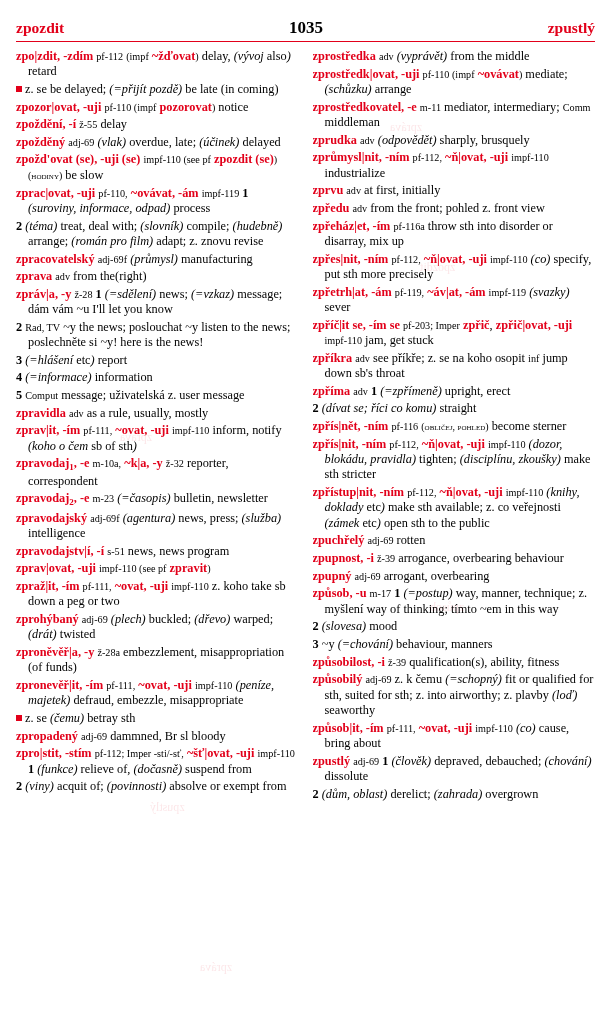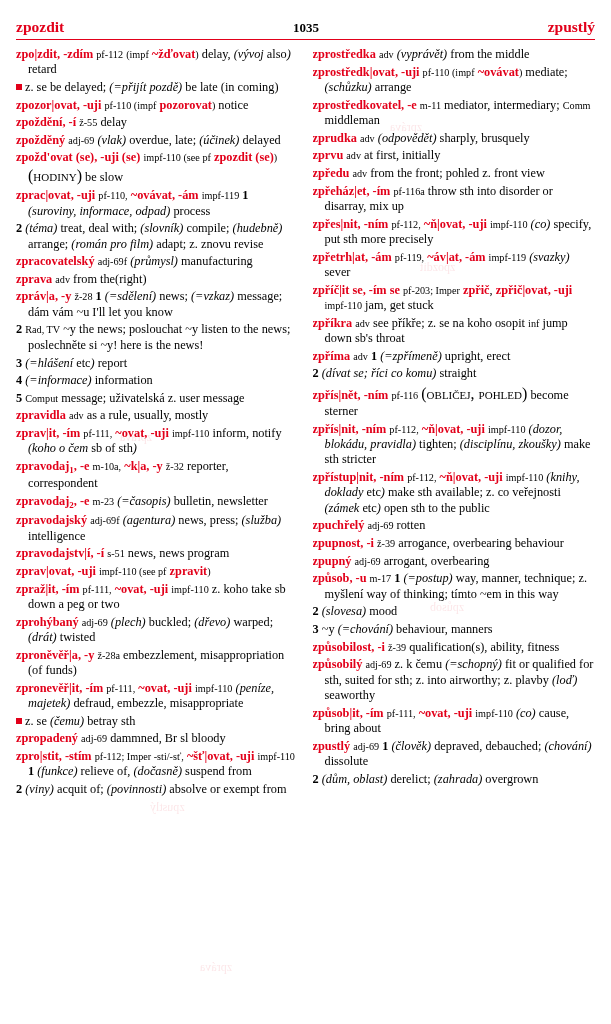--- a/index.html
+++ b/index.html
@@ -28,21 +28,21 @@
     justify-content: space-between;
     font-weight: bold;
     font-size: 15.5px;
     color: #e2001a;
     padding-bottom: 3px;
     border-bottom: 1.6px solid #e2001a;
     margin-bottom: 7px;
   }
   .header .folio {
     color: #000;
-    font-size: 13px;
+    font-size: 17px;
   }
   .columns {
     display: flex;
     gap: 14px;
     height: 958px;
   }
   .col {
     width: 283px;
     font-size: 12.3px;
     line-height: 1.255;
@@ -63,21 +63,21 @@
     font-weight: bold;
   }
   .b {
     font-weight: normal;
   }
   .it {
     font-style: italic;
   }
   .sc {
     font-variant: small-caps;
-    font-size: 16px;
+    font-size: 10px;
   }
   .gram {
     font-size: 10.2px;
   }
   .num {
     font-weight: bold;
   }
   .sq {
     display: inline-block;
     width: 6px;
@@ -152,20 +152,21 @@
       <div class="entry"><span class="hw">zpropadený</span> <span class="gram">adj-69</span> dammned, Br sl bloody</div>
       <div class="entry"><span class="hw">zpro</span><span class="redb">|</span><span class="hw">stit, -stím</span> <span class="gram">pf-112; Imper -sti/-sť,</span> <span class="redb">~šť</span><span class="redb">|</span><span class="redb">ovat, -uji</span> <span class="gram">impf-110</span> <span class="num">1</span> <span class="it">(funkce)</span> relieve of, <span class="it">(dočasně)</span> suspend from</div>
       <div class="entry"><span class="num">2</span> <span class="it">(viny)</span> acquit of; <span class="it">(povinnosti)</span> absolve or exempt from</div>
     </div>
 
     <div class="col">
       <div class="entry"><span class="hw">zprostředka</span> <span class="gram">adv</span> <span class="it">(vyprávět)</span> from the middle</div>
       <div class="entry"><span class="hw">zprostředk</span><span class="redb">|</span><span class="hw">ovat, -uji</span> <span class="gram">pf-110 (impf</span> <span class="redb">~ovávat</span><span class="gram">)</span> mediate; <span class="it">(schůzku)</span> arrange</div>
       <div class="entry"><span class="hw">zprostředkovatel, -e</span> <span class="gram">m-11</span> mediator, intermediary; <span class="gram">Comm</span> middleman</div>
       <div class="entry"><span class="hw">zprudka</span> <span class="gram">adv</span> <span class="it">(odpovědět)</span> sharply, brusquely</div>
+      <div class="entry"><span class="hw">zprůmysl</span><span class="redb">|</span><span class="hw">nit, -ním</span> <span class="gram">pf-112,</span> <span class="redb">~ň</span><span class="redb">|</span><span class="redb">ovat, -uji</span> <span class="gram">impf-110</span> industrialize</div>
       <div class="entry"><span class="hw">zprvu</span> <span class="gram">adv</span> at first, initially</div>
       <div class="entry"><span class="hw">zpředu</span> <span class="gram">adv</span> from the front; <span class="b">pohled z.</span> front view</div>
       <div class="entry"><span class="hw">zpřeház</span><span class="redb">|</span><span class="hw">et, -ím</span> <span class="gram">pf-116a</span> throw sth into disorder or disarray, mix up</div>
       <div class="entry"><span class="hw">zpřes</span><span class="redb">|</span><span class="hw">nit, -ním</span> <span class="gram">pf-112,</span> <span class="redb">~ň</span><span class="redb">|</span><span class="redb">ovat, -uji</span> <span class="gram">impf-110</span> <span class="it">(co)</span> specify, put sth more precisely</div>
       <div class="entry"><span class="hw">zpřetrh</span><span class="redb">|</span><span class="hw">at, -ám</span> <span class="gram">pf-119,</span> <span class="redb">~áv</span><span class="redb">|</span><span class="redb">at, -ám</span> <span class="gram">impf-119</span> <span class="it">(svazky)</span> sever</div>
       <div class="entry"><span class="hw">zpříč</span><span class="redb">|</span><span class="hw">it se, -ím se</span> <span class="gram">pf-203; Imper</span> <span class="redb">zpřič</span>, <span class="redb">zpřič</span><span class="redb">|</span><span class="redb">ovat, -uji</span> <span class="gram">impf-110</span> jam, get stuck</div>
       <div class="entry"><span class="hw">zpříkra</span> <span class="gram">adv</span> see <span class="b">příkře; z. se na koho osopit</span> <span class="gram">inf</span> jump down sb's throat</div>
       <div class="entry"><span class="hw">zpříma</span> <span class="gram">adv</span> <span class="num">1</span> <span class="it">(=zpřímeně)</span> upright, erect</div>
       <div class="entry"><span class="num">2</span> <span class="it">(dívat se; říci co komu)</span> straight</div>
       <div class="entry"><span class="hw">zpřís</span><span class="redb">|</span><span class="hw">nět, -ním</span> <span class="gram">pf-116</span> <span class="sc">(obličej, pohled)</span> become sterner</div>

